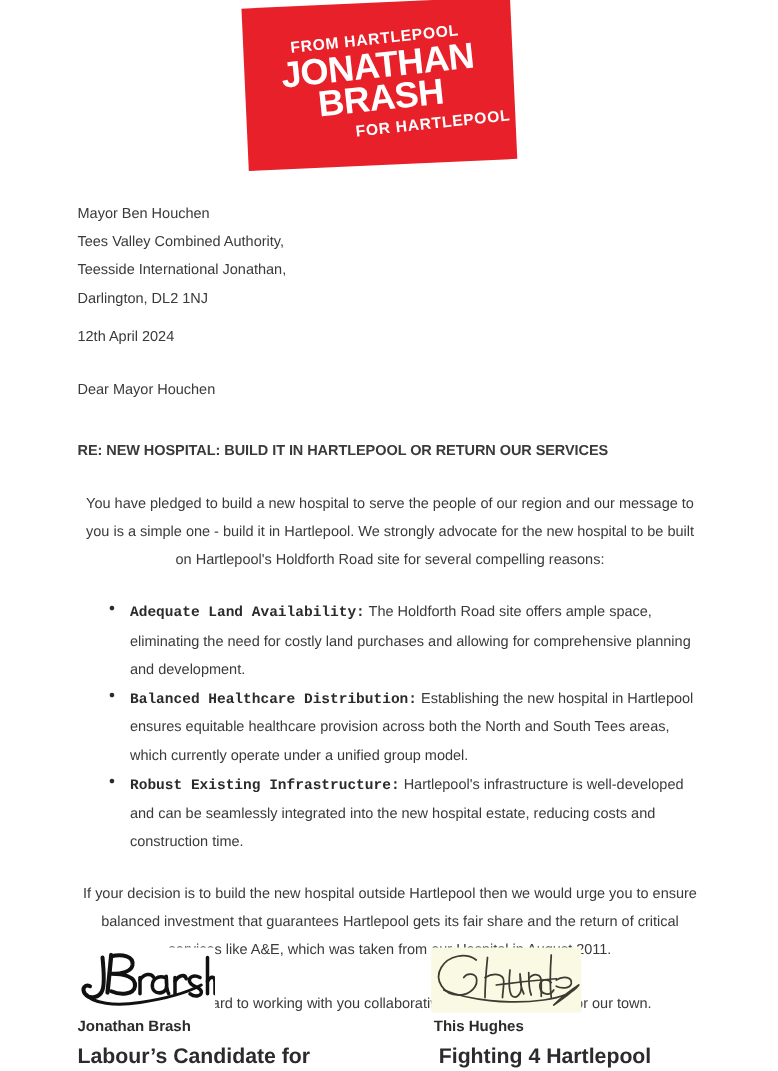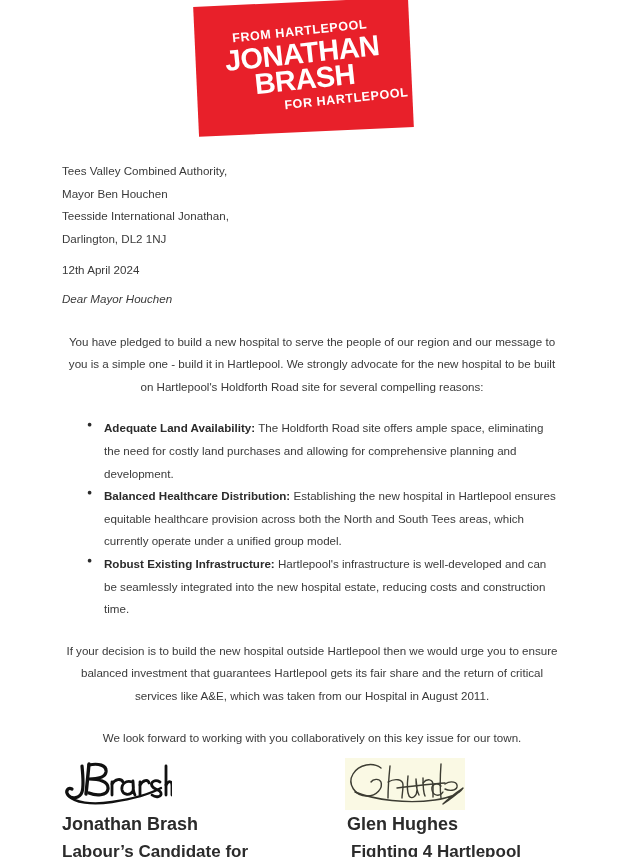--- a/index.html
+++ b/index.html
@@ -84,22 +84,21 @@
     line-height: 1.95;
   }
   .addr-line {
     white-space: nowrap;
   }
   .date-line {
     text-align: left;
     margin-top: 9px;
   }
   .salutation {
-    margin-top: 6px;
-    font-style: italic;
+    margin-top: 19px;
   }
   .subject {
     font-weight: bold;
     font-size: 11.6px;
     margin-top: 26px;
     letter-spacing: -0.05px;
   }
   .para {
     margin-top: 20px;
     text-align: center;
@@ -122,20 +121,21 @@
     content: "\25CF";
     position: absolute;
     left: 25px;
     top: -1px;
     font-size: 8.5px;
     color: #2b2b2b;
   }
   ul.reasons b {
     font-weight: bold;
     color: #2b2b2b;
+    font-family: Liberation Mono, monospace;
   }
 
   
   .sig-row {
     position: absolute;
     left: 62px;
     top: 758px;
     width: 500px;
     height: 99px;
   }
@@ -149,21 +149,21 @@
 
   .sig-img {
     height: 52px;
     position: relative;
   }
   .sig-img.brash  { width: 110px; background: #ffffff; }
   .sig-img.hughes { width: 120px; background: #faf9e4; }
 
   .sig-name {
     font-weight: bold;
-    font-size: 18px;
+    font-size: 12px;
     color: #2b2b2b;
     margin-top: 4px;
   }
   .sig-title {
     font-weight: bold;
     font-size: 17px;
     color: #2b2b2b;
     margin-top: 7px;
   }
   .sig-col.right .sig-name,
@@ -181,30 +181,31 @@
     <div class="logo-from">FROM HARTLEPOOL</div>
     <div class="logo-name1">JONATHAN</div>
     <div class="logo-name2">BRASH</div>
     <div class="logo-for">FOR HARTLEPOOL</div>
   </div>
 </div>
 
 <div class="letter">
 
   <div>
+    <div class="addr-line">Mayor Ben Houchen</div>
     <div class="addr-line">Tees Valley Combined Authority,</div>
-    <div class="addr-line">Mayor Ben Houchen</div>
     <div class="addr-line">Teesside International Jonathan,</div>
     <div class="addr-line">Darlington, DL2 1NJ</div>
   </div>
 
   <div class="date-line">12th April 2024</div>
 
   <div class="salutation">Dear Mayor Houchen</div>
 
+  <div class="subject">RE: NEW HOSPITAL: BUILD IT IN HARTLEPOOL OR RETURN OUR SERVICES</div>
 
   <div class="para">You have pledged to build a new hospital to serve the people of our region and our message to you is a simple one - build it in Hartlepool.  We strongly advocate for the new hospital to be built on Hartlepool's Holdforth Road site for several compelling reasons:</div>
 
   <ul class="reasons">
     <li>
       <b>Adequate Land Availability:</b><span> The Holdforth Road site offers ample space, eliminating the need for costly land purchases and allowing for comprehensive planning and development.</span>
     </li>
     <li>
       <b>Balanced Healthcare Distribution:</b><span> Establishing the new hospital in Hartlepool ensures equitable healthcare provision across both the North and South Tees areas, which currently operate under a unified group model.</span>
     </li>
@@ -255,17 +256,17 @@
           <path d="M78 20 C78 28, 78 34, 80 38"></path>
           <path d="M78 25 C82 20, 88 21, 88 27 C88 32, 88 36, 88 39"></path>
           <path d="M96 6 C95 20, 95 32, 96 40"></path>
           <path d="M96 28 C92 24, 86 26, 87 32 C88 38, 95 39, 98 34"></path>
           <path d="M100 26 C106 22, 113 24, 112 29 C111 33, 104 33, 100 31"></path>
           <path d="M10 34 C30 42, 62 46, 90 42 C104 40, 114 36, 118 30 C112 34, 104 40, 98 46 C104 42, 112 36, 116 32"></path>
           <path d="M52 30 C68 28, 84 26, 100 25"></path>
         </g>
       </svg>
     </div>
-    <div class="sig-name">Glen Hughes</div>
+    <div class="sig-name">This Hughes</div>
     <div class="sig-title">Fighting 4 Hartlepool Hospital</div>
   </div>
 
 </div>
 
 </body></html>

